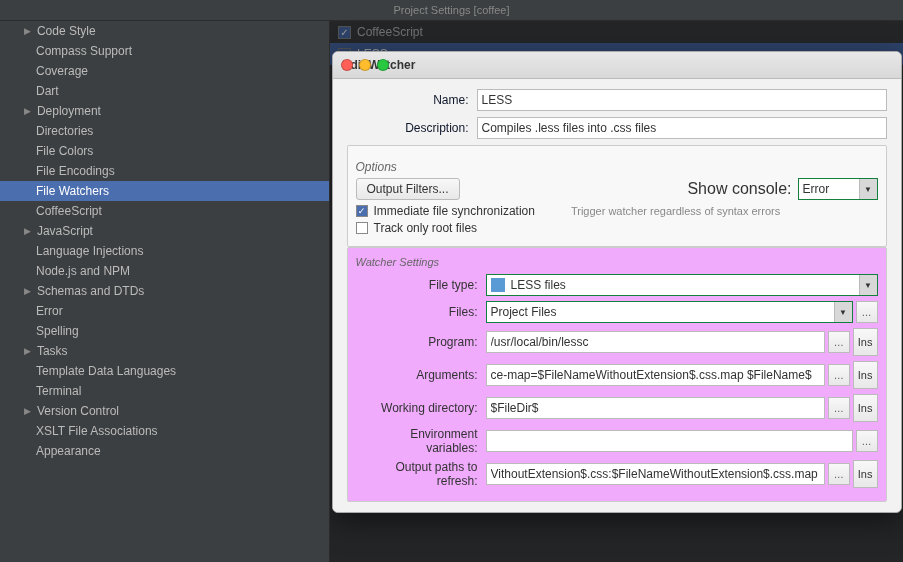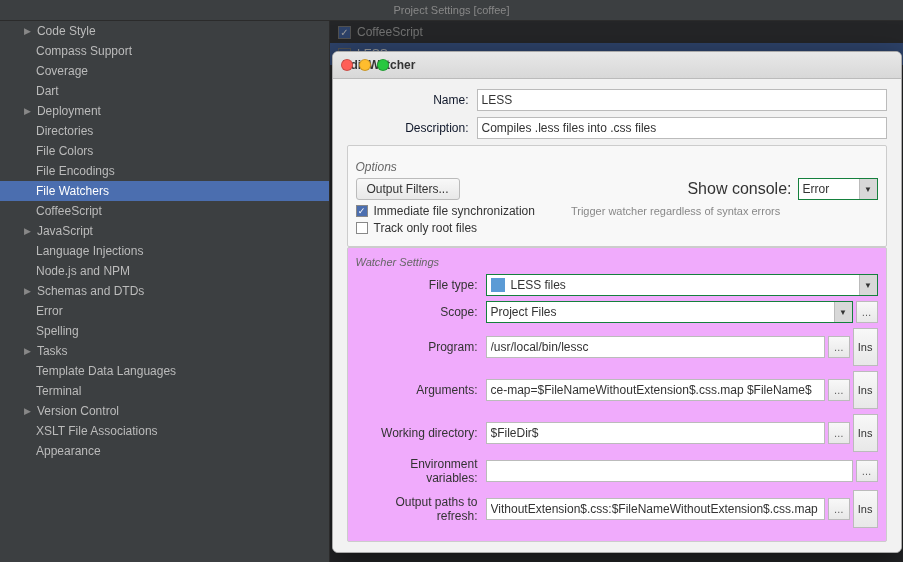--- a/index.html
+++ b/index.html
@@ -330,21 +330,21 @@
       background: linear-gradient(to bottom, #f8f8f8, #e8e8e8);
       font-size: 10px;
       cursor: pointer;
       display: flex;
       align-items: center;
       justify-content: center;
       color: #555;
     }
 
     .ins-btn {
-      height: 38px;
+      height: 28px;
       padding: 0 4px;
       border: 1px solid #bbb;
       background: linear-gradient(to bottom, #f8f8f8, #e8e8e8);
       font-size: 11px;
       cursor: pointer;
       color: #333;
       display: flex;
       align-items: center;
     }
 
@@ -547,21 +547,21 @@
                   <div class="select-main">
                     <span class="file-icon"></span>
                     <span>LESS files</span>
                   </div>
                   <div class="select-dropdown-btn">▼</div>
                 </div>
               </div>
             </div>
 
             <div class="field-row">
-              <span class="field-label">Scope:</span>
+              <span class="field-label">Files:</span>
               <div class="field-input-container">
                 <div class="select-with-arrow" style="flex:1;">
                   <div class="select-main">
                     <span>Project Files</span>
                   </div>
                   <div class="select-dropdown-btn">▼</div>
                 </div>
                 <div class="field-btn">…</div>
               </div>
             </div>

